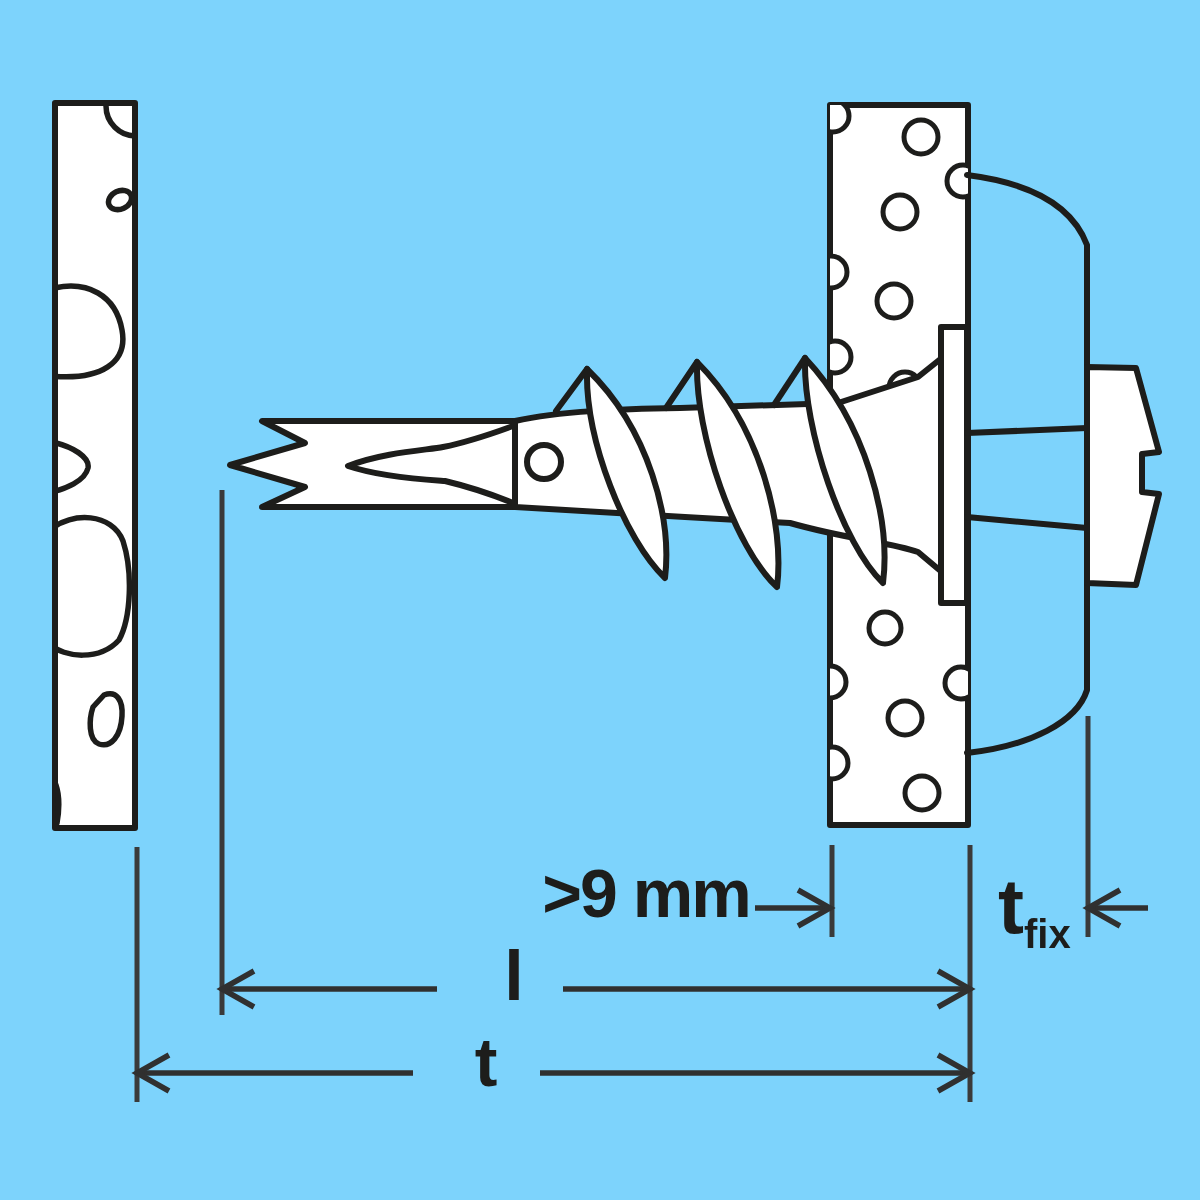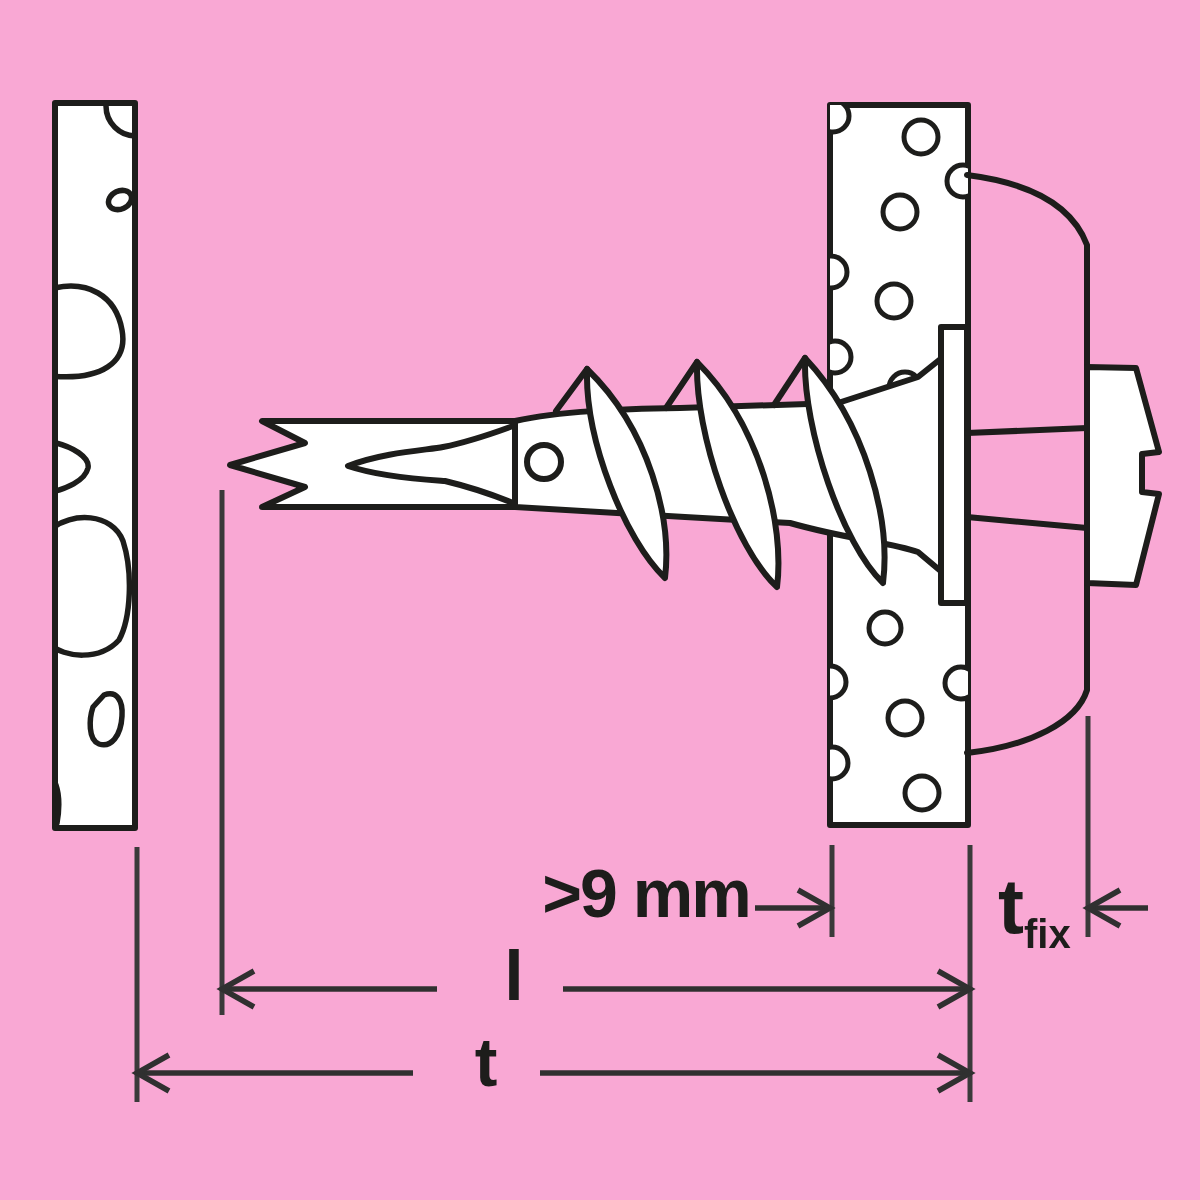--- a/index.html
+++ b/index.html
@@ -1,20 +1,20 @@
 <!DOCTYPE html>
 <html><head>
 <meta charset="utf-8">
 <style>
   html, body { margin: 0; padding: 0; background: #ffffff; }
   .canvas {
     position: relative;
     width: 1200px;
     height: 1200px;
-    background: #f9a8d4;
+    background: #7dd3fc;
     overflow: hidden;
     font-family: "Liberation Sans", sans-serif;
   }
   svg { display: block; }
   .outline   { fill: #ffffff; stroke: #1d1d1b; stroke-width: 6; stroke-linejoin: round; }
   .line      { fill: none;    stroke: #1d1d1b; stroke-width: 6; stroke-linejoin: round; stroke-linecap: round; }
   .dot       { fill: #ffffff; stroke: #1d1d1b; stroke-width: 5; }
   .blob      { fill: none;    stroke: #1d1d1b; stroke-width: 5.5; stroke-linejoin: round; stroke-linecap: round; }
   .dim       { fill: none;    stroke: #303030; stroke-width: 5.5; stroke-linecap: butt; }
   .ext       { fill: none;    stroke: #3a3a3a; stroke-width: 5;   stroke-linecap: butt; }

